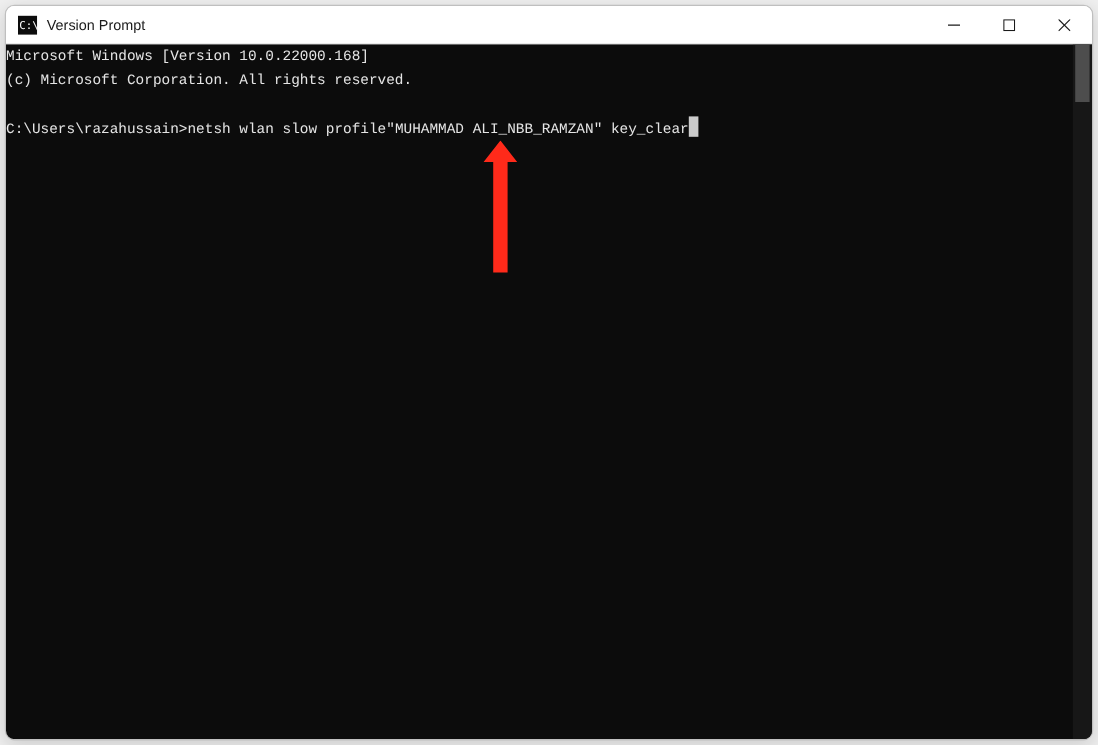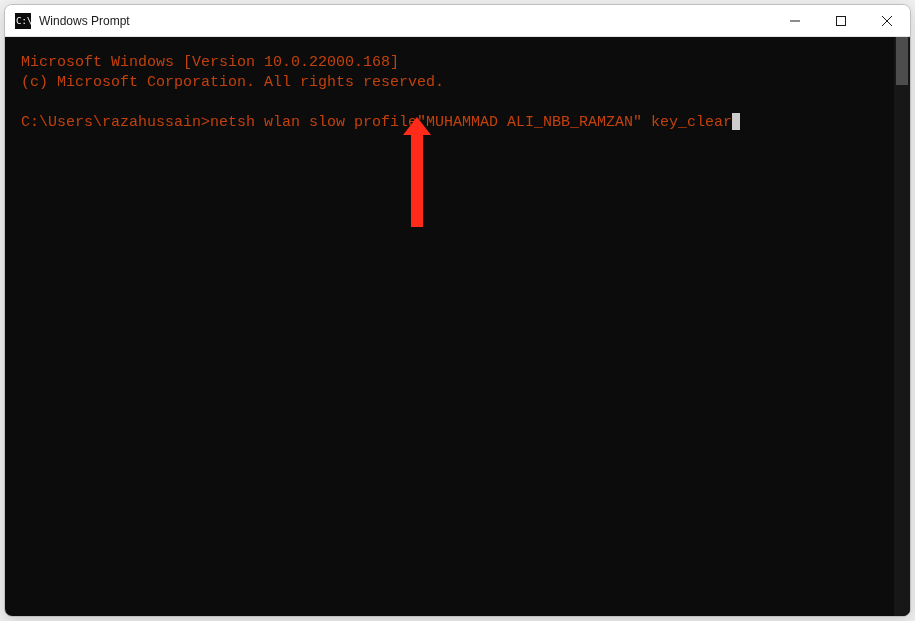--- a/index.html
+++ b/index.html
@@ -64,24 +64,24 @@
       cursor: default;
     }
     .terminal {
       flex: 1;
       background: #0c0c0c;
       overflow: hidden;
       position: relative;
     }
     .terminal-content {
       font-family: "Consolas", "Courier New", monospace;
-      font-size: 15px;
+      font-size: 12px;
       line-height: 20px;
-      color: #c2410c;
-      padding: 16px;
+      color: #e5e5e5;
+      padding: 0;
       white-space: pre;
       letter-spacing: 0;
     }
     .cursor {
       display: inline-block;
       width: 8px;
       height: 17px;
       background: #cccccc;
       vertical-align: text-bottom;
       margin-bottom: 1px;
@@ -112,21 +112,21 @@
 <body>
 
 <div class="window">
   <div class="titlebar">
     <div class="titlebar-icon">
       <svg width="16" height="16" viewBox="0 0 16 16">
         <rect x="0" y="0" width="16" height="16" fill="#0c0c0c"></rect>
         <text x="1" y="11" font-family="Consolas,monospace" font-size="9" fill="#ffffff">C:\</text>
       </svg>
     </div>
-    <div class="titlebar-title">Windows Prompt</div>
+    <div class="titlebar-title">Version Prompt</div>
     <div class="win-controls">
       <div class="win-btn">
         <svg width="10" height="10" viewBox="0 0 10 10">
           <line x1="0" y1="5" x2="10" y2="5" stroke="currentColor" stroke-width="1"></line>
         </svg>
       </div>
       <div class="win-btn">
         <svg width="10" height="10" viewBox="0 0 10 10">
           <rect x="0.5" y="0.5" width="9" height="9" fill="none" stroke="currentColor" stroke-width="1"></rect>
         </svg>

